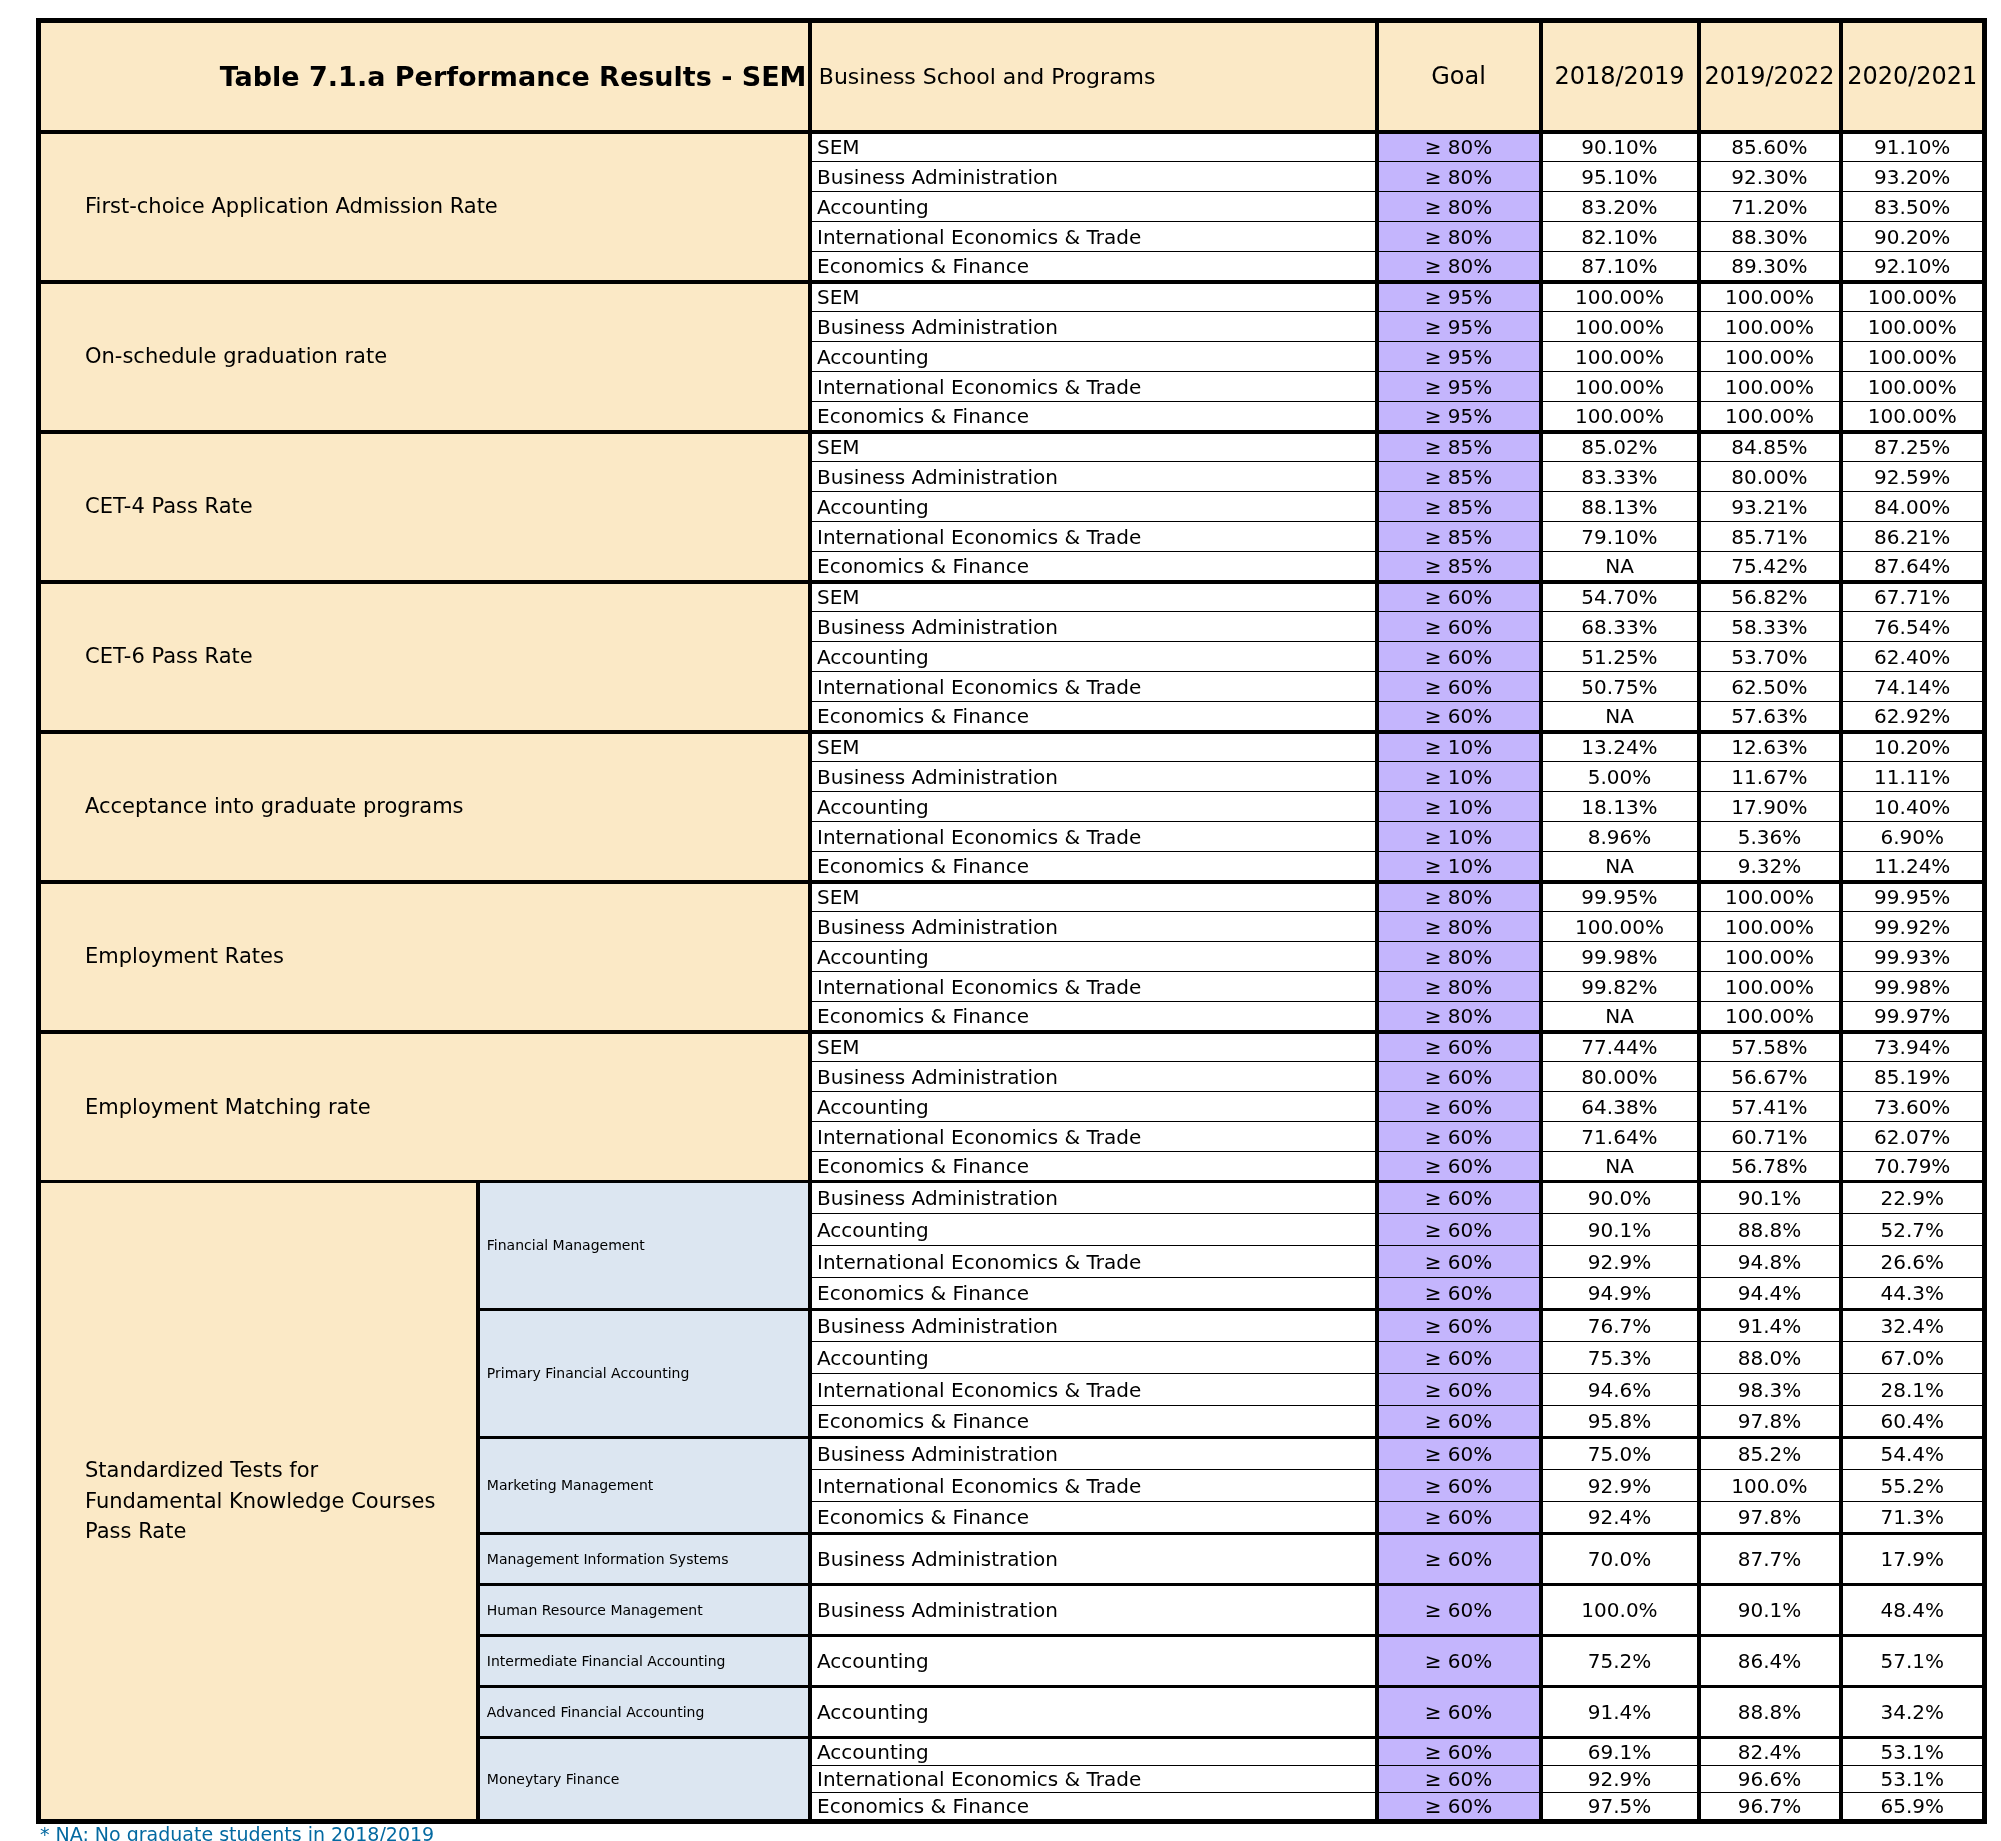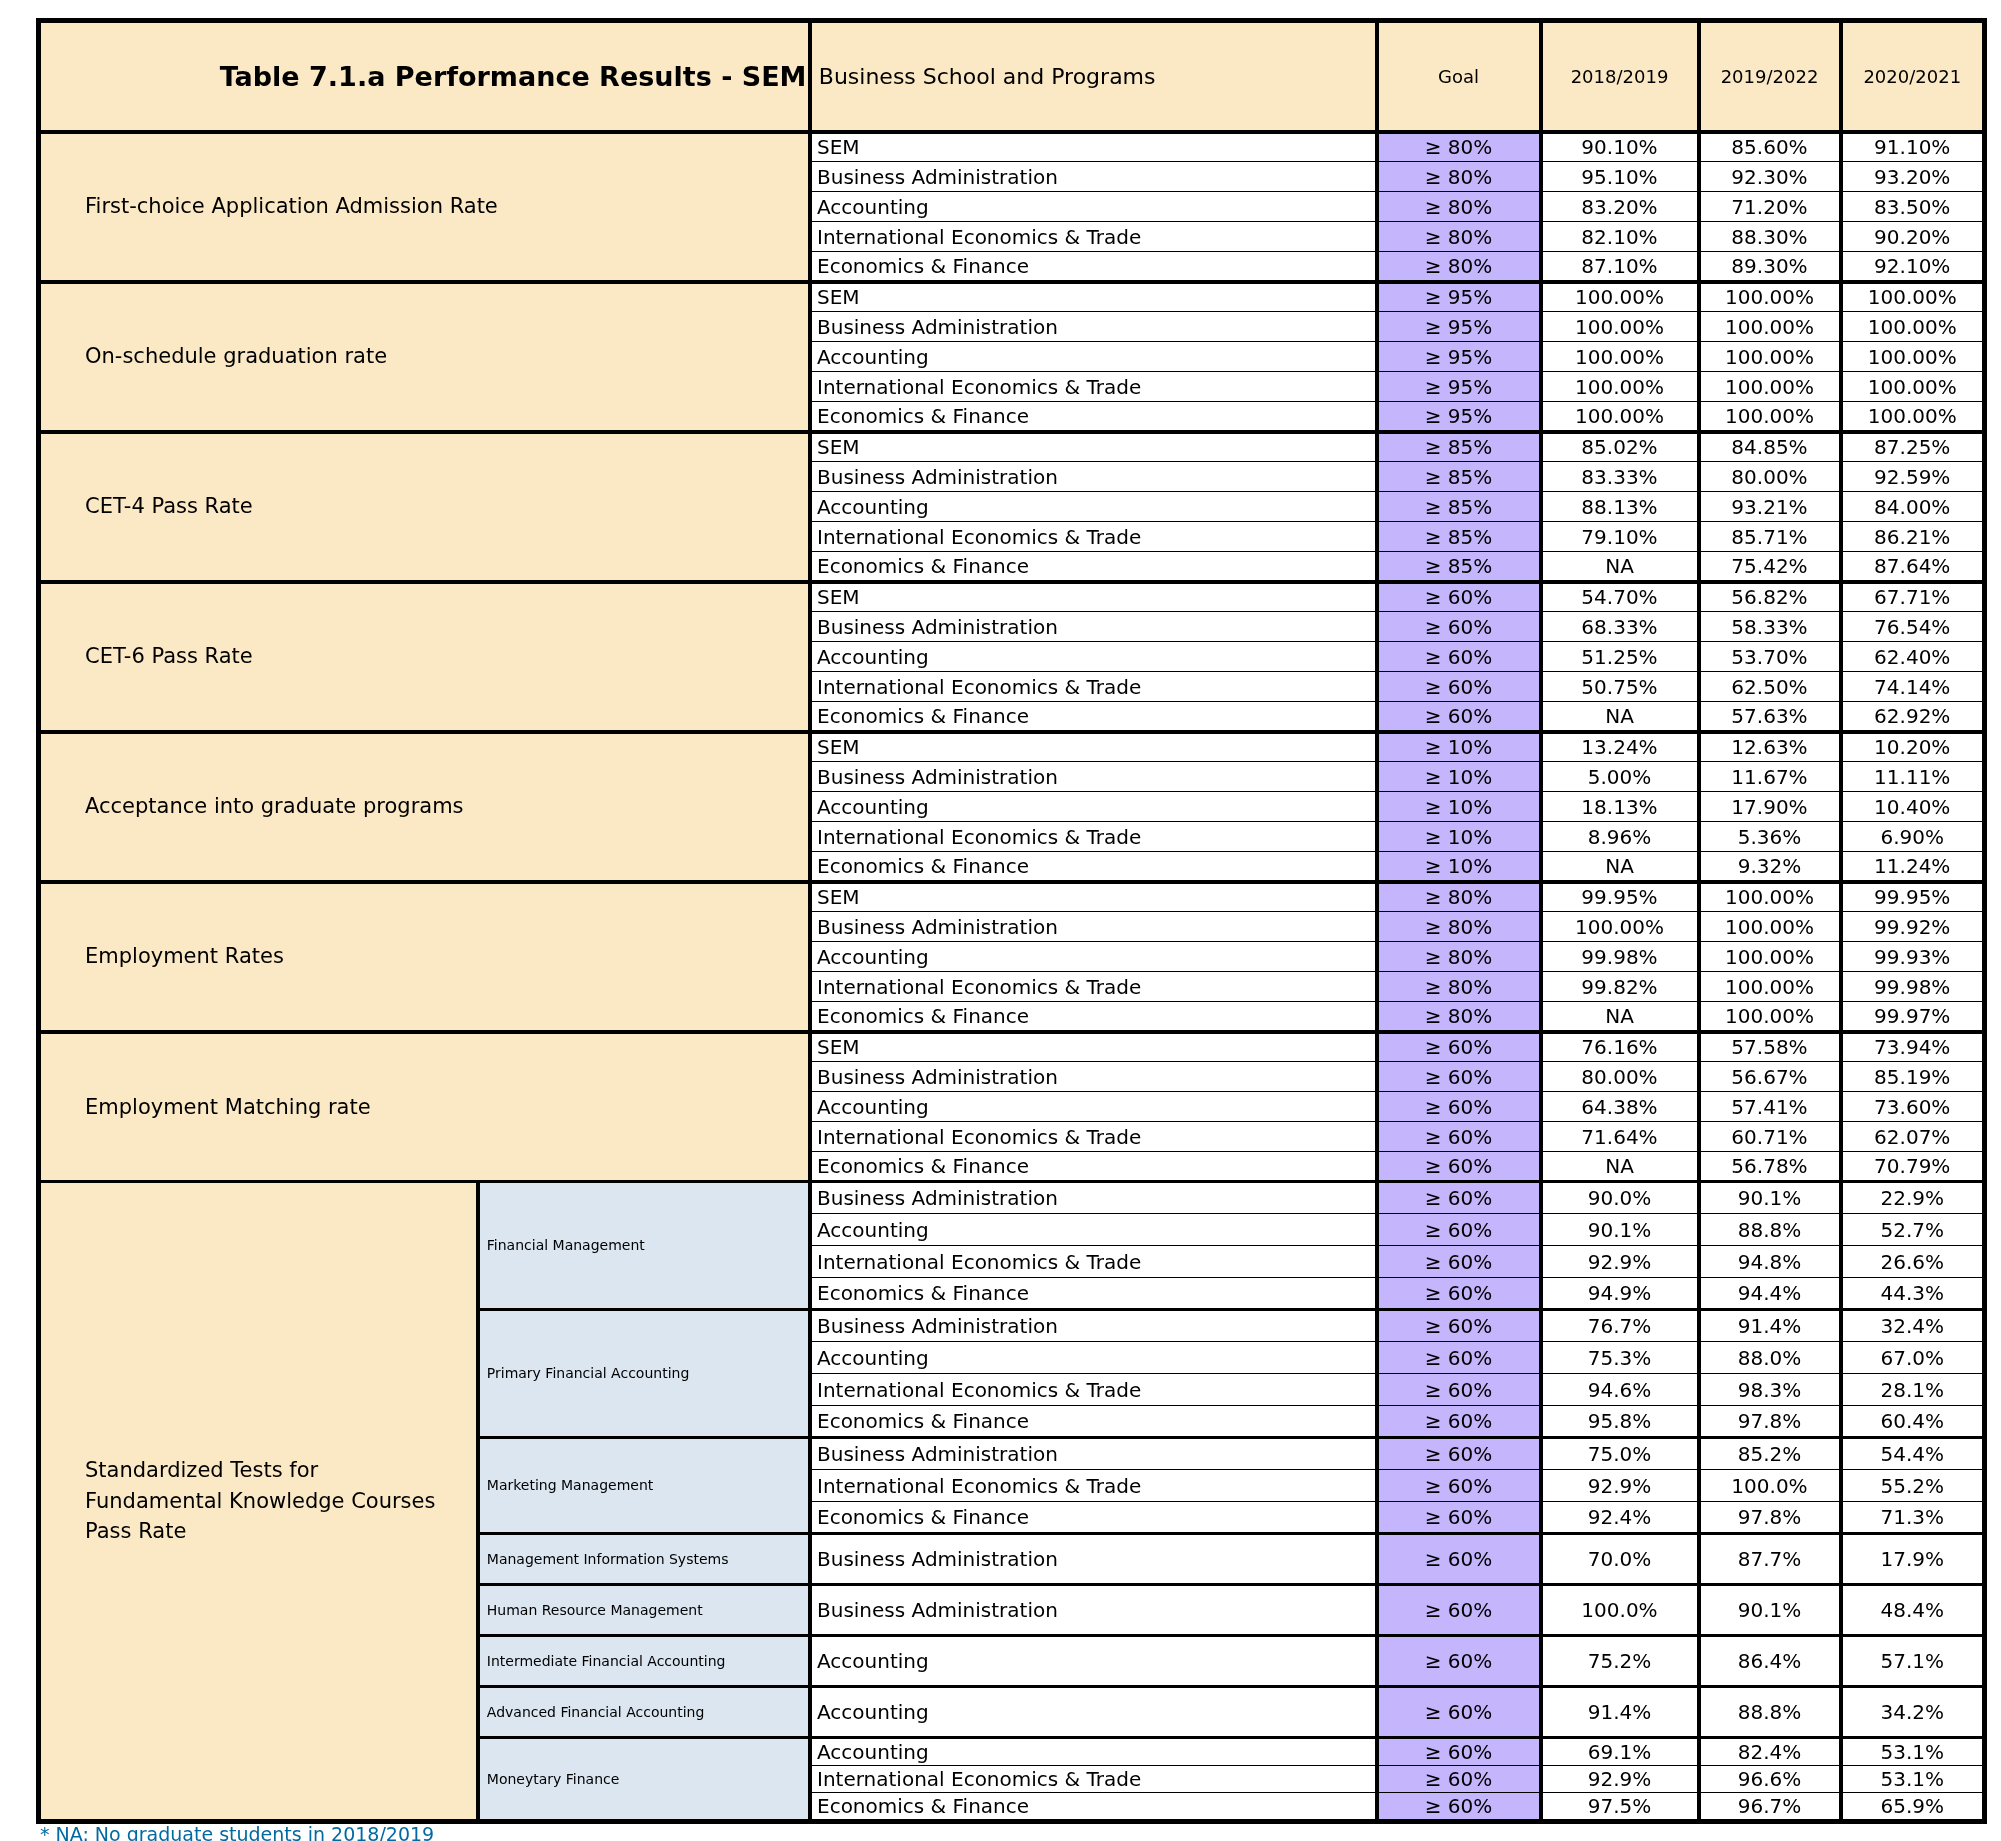--- a/index.html
+++ b/index.html
@@ -14,21 +14,21 @@
   td, th { border:1.8px solid var(--line); overflow:hidden; vertical-align:middle;
     box-sizing:border-box; white-space:normal; }
 
   
   tr.header-row { height:111px; }
   tr.header-row th { border-bottom:4.5px solid var(--line); background:var(--cream); }
   th.title-cell { font-size:27px; font-weight:bold; text-align:right;
     border-right:4.5px solid var(--line); }
   th.colhead-program { font-size:22px; font-weight:normal; text-align:left;
     padding-left:7.3px; border-right:4.5px solid var(--line); }
-  th.colhead { font-size:18px; font-weight:normal; text-align:center;
+  th.colhead { font-size:24px; font-weight:normal; text-align:center;
     border-right:4.5px solid var(--line); }
 
   
   td.category-cell { background:var(--cream); text-align:left; padding-left:44px;
     padding-right:14.5px; font-size:21px; border-right:4.5px solid var(--line);
     line-height:1.45; }
   td.subcategory-cell { background:var(--blue); text-align:left; padding-left:7.3px;
     padding-right:3.6px; font-size:14px; border-right:4.5px solid var(--line);
     line-height:1.35; }
   td.program-cell { text-align:left; padding-left:5.5px; font-size:20px;
@@ -288,21 +288,21 @@
           <td class="program-cell">Economics &amp; Finance</td>
           <td class="goal-cell">≥ 80%</td>
           <td class="value-cell">NA</td>
           <td class="value-cell">100.00%</td>
           <td class="value-cell">99.97%</td>
         </tr>
         <tr class="h-normal group-start">
           <td class="category-cell" colspan="2" rowspan="5">Employment Matching rate</td>
           <td class="program-cell">SEM</td>
           <td class="goal-cell">≥ 60%</td>
-          <td class="value-cell">76.16%</td>
+          <td class="value-cell">77.44%</td>
           <td class="value-cell">57.58%</td>
           <td class="value-cell">73.94%</td>
         </tr>
         <tr class="h-normal">
           <td class="program-cell">Business Administration</td>
           <td class="goal-cell">≥ 60%</td>
           <td class="value-cell">80.00%</td>
           <td class="value-cell">56.67%</td>
           <td class="value-cell">85.19%</td>
         </tr>

